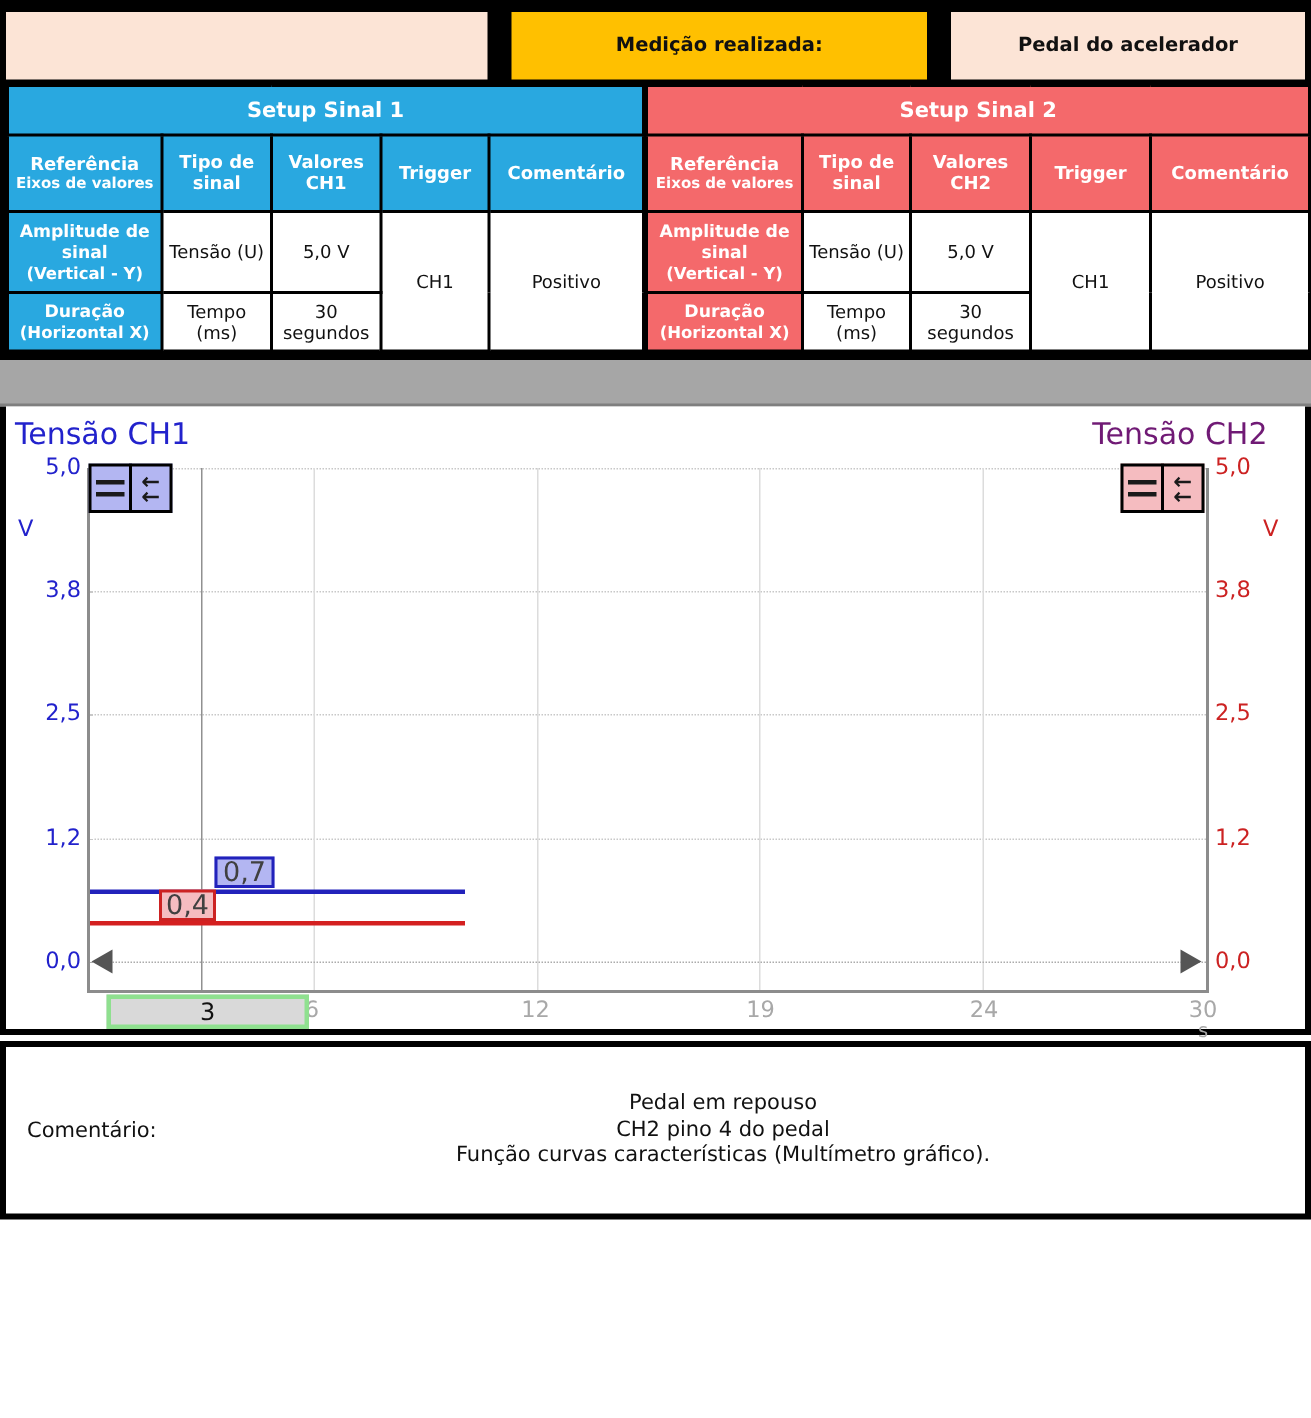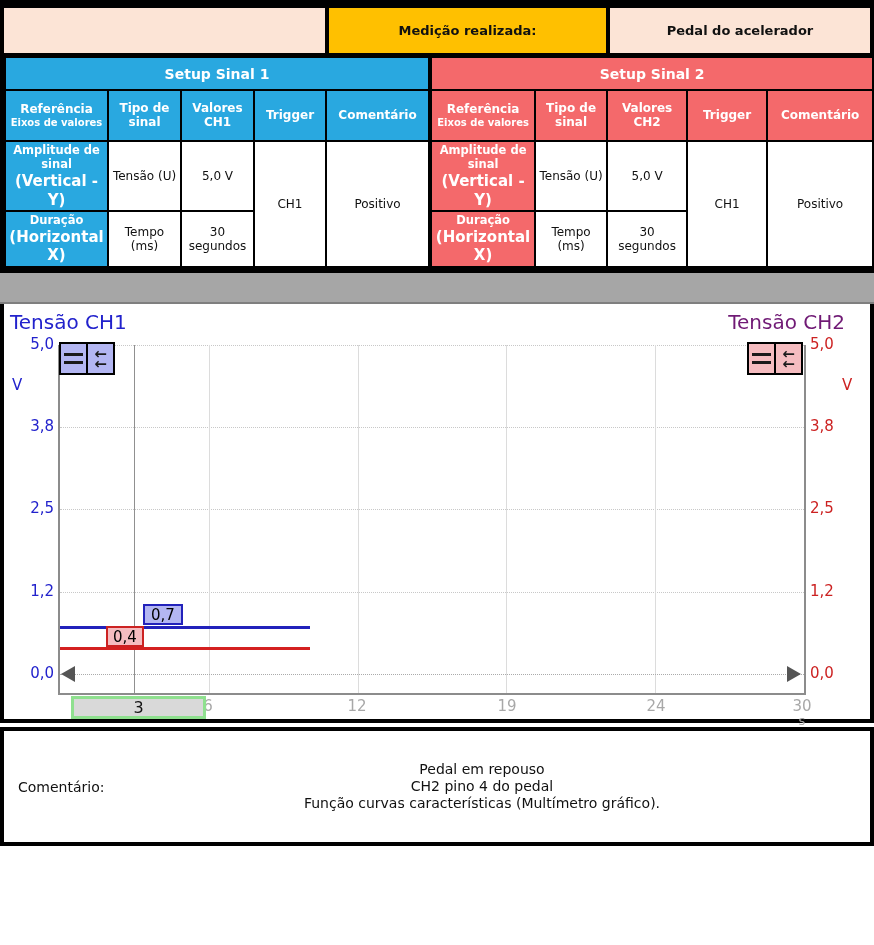--- a/index.html
+++ b/index.html
@@ -1,41 +1,41 @@
 <!DOCTYPE html>
 <html><head>
 <meta charset="utf-8">
 <style>
   * { margin:0; padding:0; box-sizing:border-box; }
   body { background:#fff; font-family:"DejaVu Sans","Liberation Sans",sans-serif; }
   .page { position:relative; width:874px; height:945px; background:#fff; overflow:hidden; }
 
   
   .top-block { border:4px solid #000; border-top-width:8px; border-bottom-width:5px; background:#000; }
-  .title-row { display:flex; gap:4px; height:45px; background:#000; }
+  .title-row { display:flex; gap:16px; height:45px; background:#000; }
   .title-cell { background:#FCE4D6; display:flex; align-items:center; justify-content:center;
                 font-size:13px; color:#111; }
   .tc-left  { width:321px; }
   .tc-mid   { width:277px; background:#FFC000; font-weight:bold; }
   .tc-right { flex:1; font-weight:600; }
 
   .tables-row { display:flex; margin-top:3px; }
   table { border-collapse:collapse; table-layout:fixed; }
   td, th { border:2px solid #000; text-align:center; vertical-align:middle; padding:1px 2px; }
   .t-left  { width:424px; }
   .t-right { width:442px; }
   .band { height:33px; color:#fff; font-size:14px; font-weight:bold; }
   .band-blue { background:#29A8E0; }
   .band-red  { background:#F4696B; }
   .colhead { height:51px; color:#fff; font-size:12px; font-weight:bold; line-height:1.15; }
   .colhead .sub { font-size:10px; font-weight:bold; display:block; }
   .bg-blue { background:#29A8E0; }
   .bg-red  { background:#F4696B; }
   .rowlabel { color:#fff; font-size:11.5px; font-weight:bold; line-height:1.25; }
-  .rowlabel .sub { font-size:15px; display:block; }
+  .rowlabel .sub { font-size:11px; display:block; }
   .cell-white { background:#fff; font-size:12px; color:#111; }
   .r1 { height:54px; } .r2 { height:39px; }
 
   
   .gray-bar { height:31px; background:#A6A6A6; border-bottom:2px solid #7F7F7F; }
 
   
   .chart-panel { position:relative; height:419px; background:#fff;
                  border-left:4px solid #000; border-right:4px solid #000; border-bottom:4px solid #000; }
   .ch1-title { position:absolute; left:6px; top:6px; font-size:20px; color:#2222CC; }
@@ -52,21 +52,21 @@
           border-left:2px solid #8C8C8C; border-right:2px solid #8C8C8C; border-bottom:2px solid #8C8C8C; }
   .hgrid { position:absolute; left:0; width:100%; height:0; border-top:1px dotted #C8C8C8; }
   .vgrid { position:absolute; top:0; height:100%; width:1px; background:#DCDCDC; }
   .cursor-line { position:absolute; top:0; height:100%; width:1px; background:#909090; }
   .zero-line { position:absolute; left:0; width:100%; height:0; border-top:1px dotted #ABABAB; }
 
   .trace { position:absolute; left:0; height:3px; }
   .trace-ch1 { background:#2222BB; }
   .trace-ch2 { background:#D42020; }
 
-  .val-box { position:absolute; height:21px; font-size:15px; color:#000000;
+  .val-box { position:absolute; height:21px; font-size:18px; color:#404040;
              display:flex; align-items:center; justify-content:center; }
   .val-ch1 { background:#B3B6F2; border:2px solid #2222BB; }
   .val-ch2 { background:#F5BCC0; border:2px solid #CC2222; }
 
   .arrow { position:absolute; width:0; height:0; border-top:8px solid transparent; border-bottom:8px solid transparent; cursor:pointer; }
   .arrow-left  { border-right:14px solid #555; }
   .arrow-right { border-left:14px solid #555; }
 
   .btn-pair { position:absolute; display:flex; }
   .ch-btn { width:29px; height:33px; border:2px solid #000; display:flex; align-items:center;

